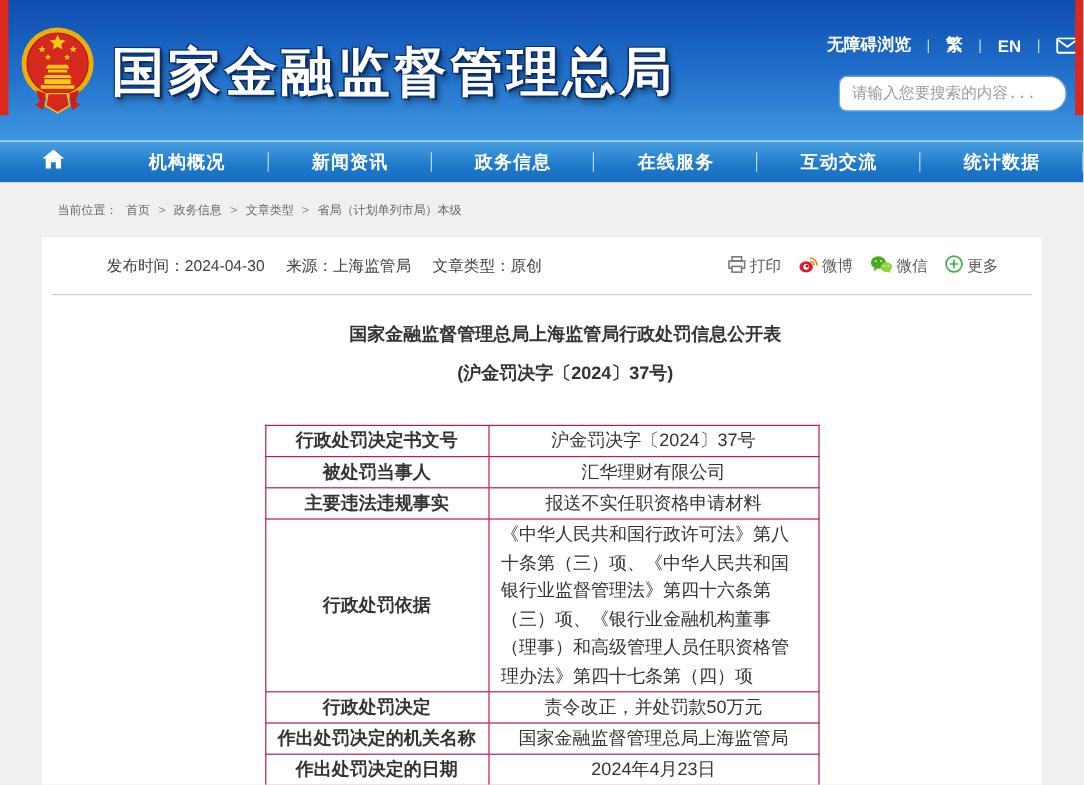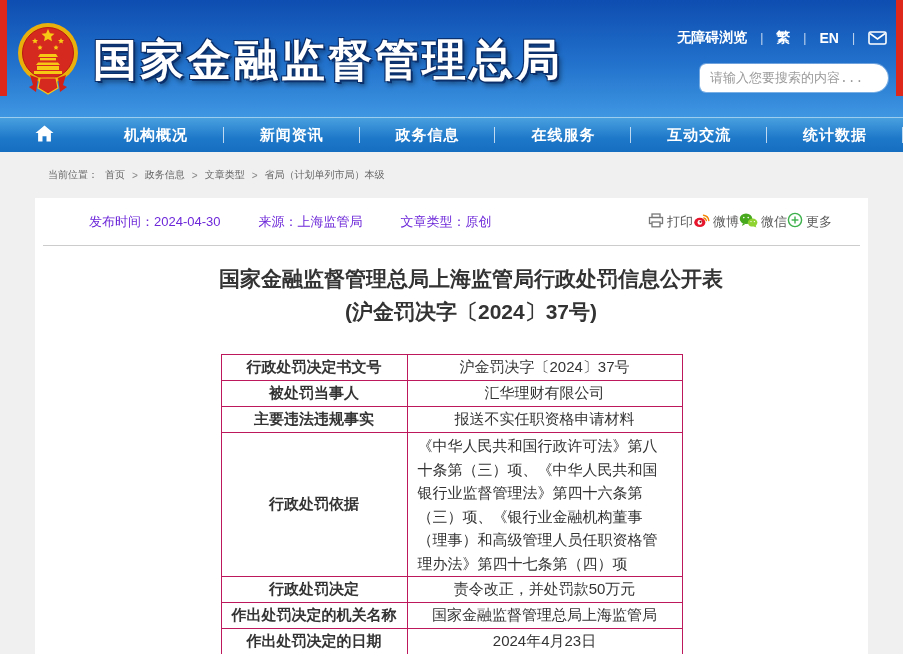--- a/index.html
+++ b/index.html
@@ -10,21 +10,21 @@
   
   .banner { position:relative; height:117px;
     background:linear-gradient(180deg,#0e4db1 0%,#2272cc 55%,#3f97e2 100%); }
   .red-edge { position:absolute; top:0; width:7px; height:96px; background:#de281c; z-index:3; }
   .red-edge.left { left:0; }
   .red-edge.right { right:0; }
   .logo { position:absolute; left:16px; top:21px; display:flex; align-items:center; cursor:pointer; }
   .emblem-svg { width:64px; height:78px; display:block; }
   .site-title { margin-left:13px; font-size:44px; font-weight:bold; color:#ffffff; letter-spacing:3px; white-space:nowrap;
     text-shadow:2px 2px 0 #0b2f6b,-1px -1px 0 #0b2f6b,1px -1px 0 #0b2f6b,-1px 1px 0 #0b2f6b,3px 4px 5px rgba(0,0,0,.45); }
-  .top-links { position:absolute; top:29px; right:16px; display:flex; align-items:center; gap:13px;
+  .top-links { position:absolute; top:29px; right:4px; display:flex; align-items:center; gap:13px;
     color:#fff; font-size:14px; font-weight:bold; }
   .top-links .sep { font-weight:normal; color:rgba(255,255,255,.75); font-size:12px; }
   .top-link { cursor:pointer; }
   .mail-btn { display:flex; align-items:center; cursor:pointer; }
   .searchbar { position:absolute; top:64px; right:15px; width:188px; height:28px; display:flex;
     border-radius:6px 14px 14px 6px; overflow:hidden; box-shadow:0 0 0 1px rgba(255,255,255,.35); }
   .searchbar input { flex:1; border:none; outline:none; padding:0 10px; font-size:13px; color:#333; background:#fff;
     font-family:Liberation Mono, monospace; }
   .searchbar input::placeholder { color:#9b9b9b; }
 
@@ -41,25 +41,25 @@
   
   .breadcrumb { height:46px; display:flex; align-items:center; padding-left:48px; gap:7px;
     font-size:10px; color:#666; background:#f0f0f1; }
   .crumb { cursor:pointer; }
   .crumb.current { cursor:default; }
   .crumb-sep { color:#888; }
 
   
   .card { margin:0 35px; background:#ffffff; height:471px; }
   .meta-row { height:47px; display:flex; align-items:center; justify-content:space-between; padding:0 36px 0 54px; }
-  .meta-left { display:flex; gap:38px; font-size:13px; color:#6d28d9; }
-  .share { display:flex; align-items:center; }
+  .meta-left { display:flex; gap:18px; font-size:13px; color:#404040; }
+  .share { display:flex; align-items:center; gap:14px; }
   .share-item { display:flex; align-items:center; gap:3px; font-size:13px; color:#595959; cursor:pointer; }
   .divider { border-top:1px solid #cccccc; margin:0 8px; }
-  .doc-title { margin-top:16px; text-align:center; font-size:21px; font-weight:bold; color:#333; line-height:33px;padding-left:39px; }
+  .doc-title { margin-top:16px; text-align:center; font-size:15px; font-weight:bold; color:#333; line-height:33px;padding-left:39px; }
 
   
   table.penalty { margin:26px auto 0; border-collapse:collapse; table-layout:fixed; width:462px;
     font-size:15px; color:#333; }
   table.penalty td { border:1px solid #be185d; height:26px; text-align:center; padding:0 6px;
     vertical-align:middle; word-break:break-all; }
   table.penalty td.label { font-weight:bold; width:186px; }
   table.penalty tr.multiline td.value { text-align:left; padding:1px 10px; line-height:23.5px; height:auto; }
 </style>
 </head>

